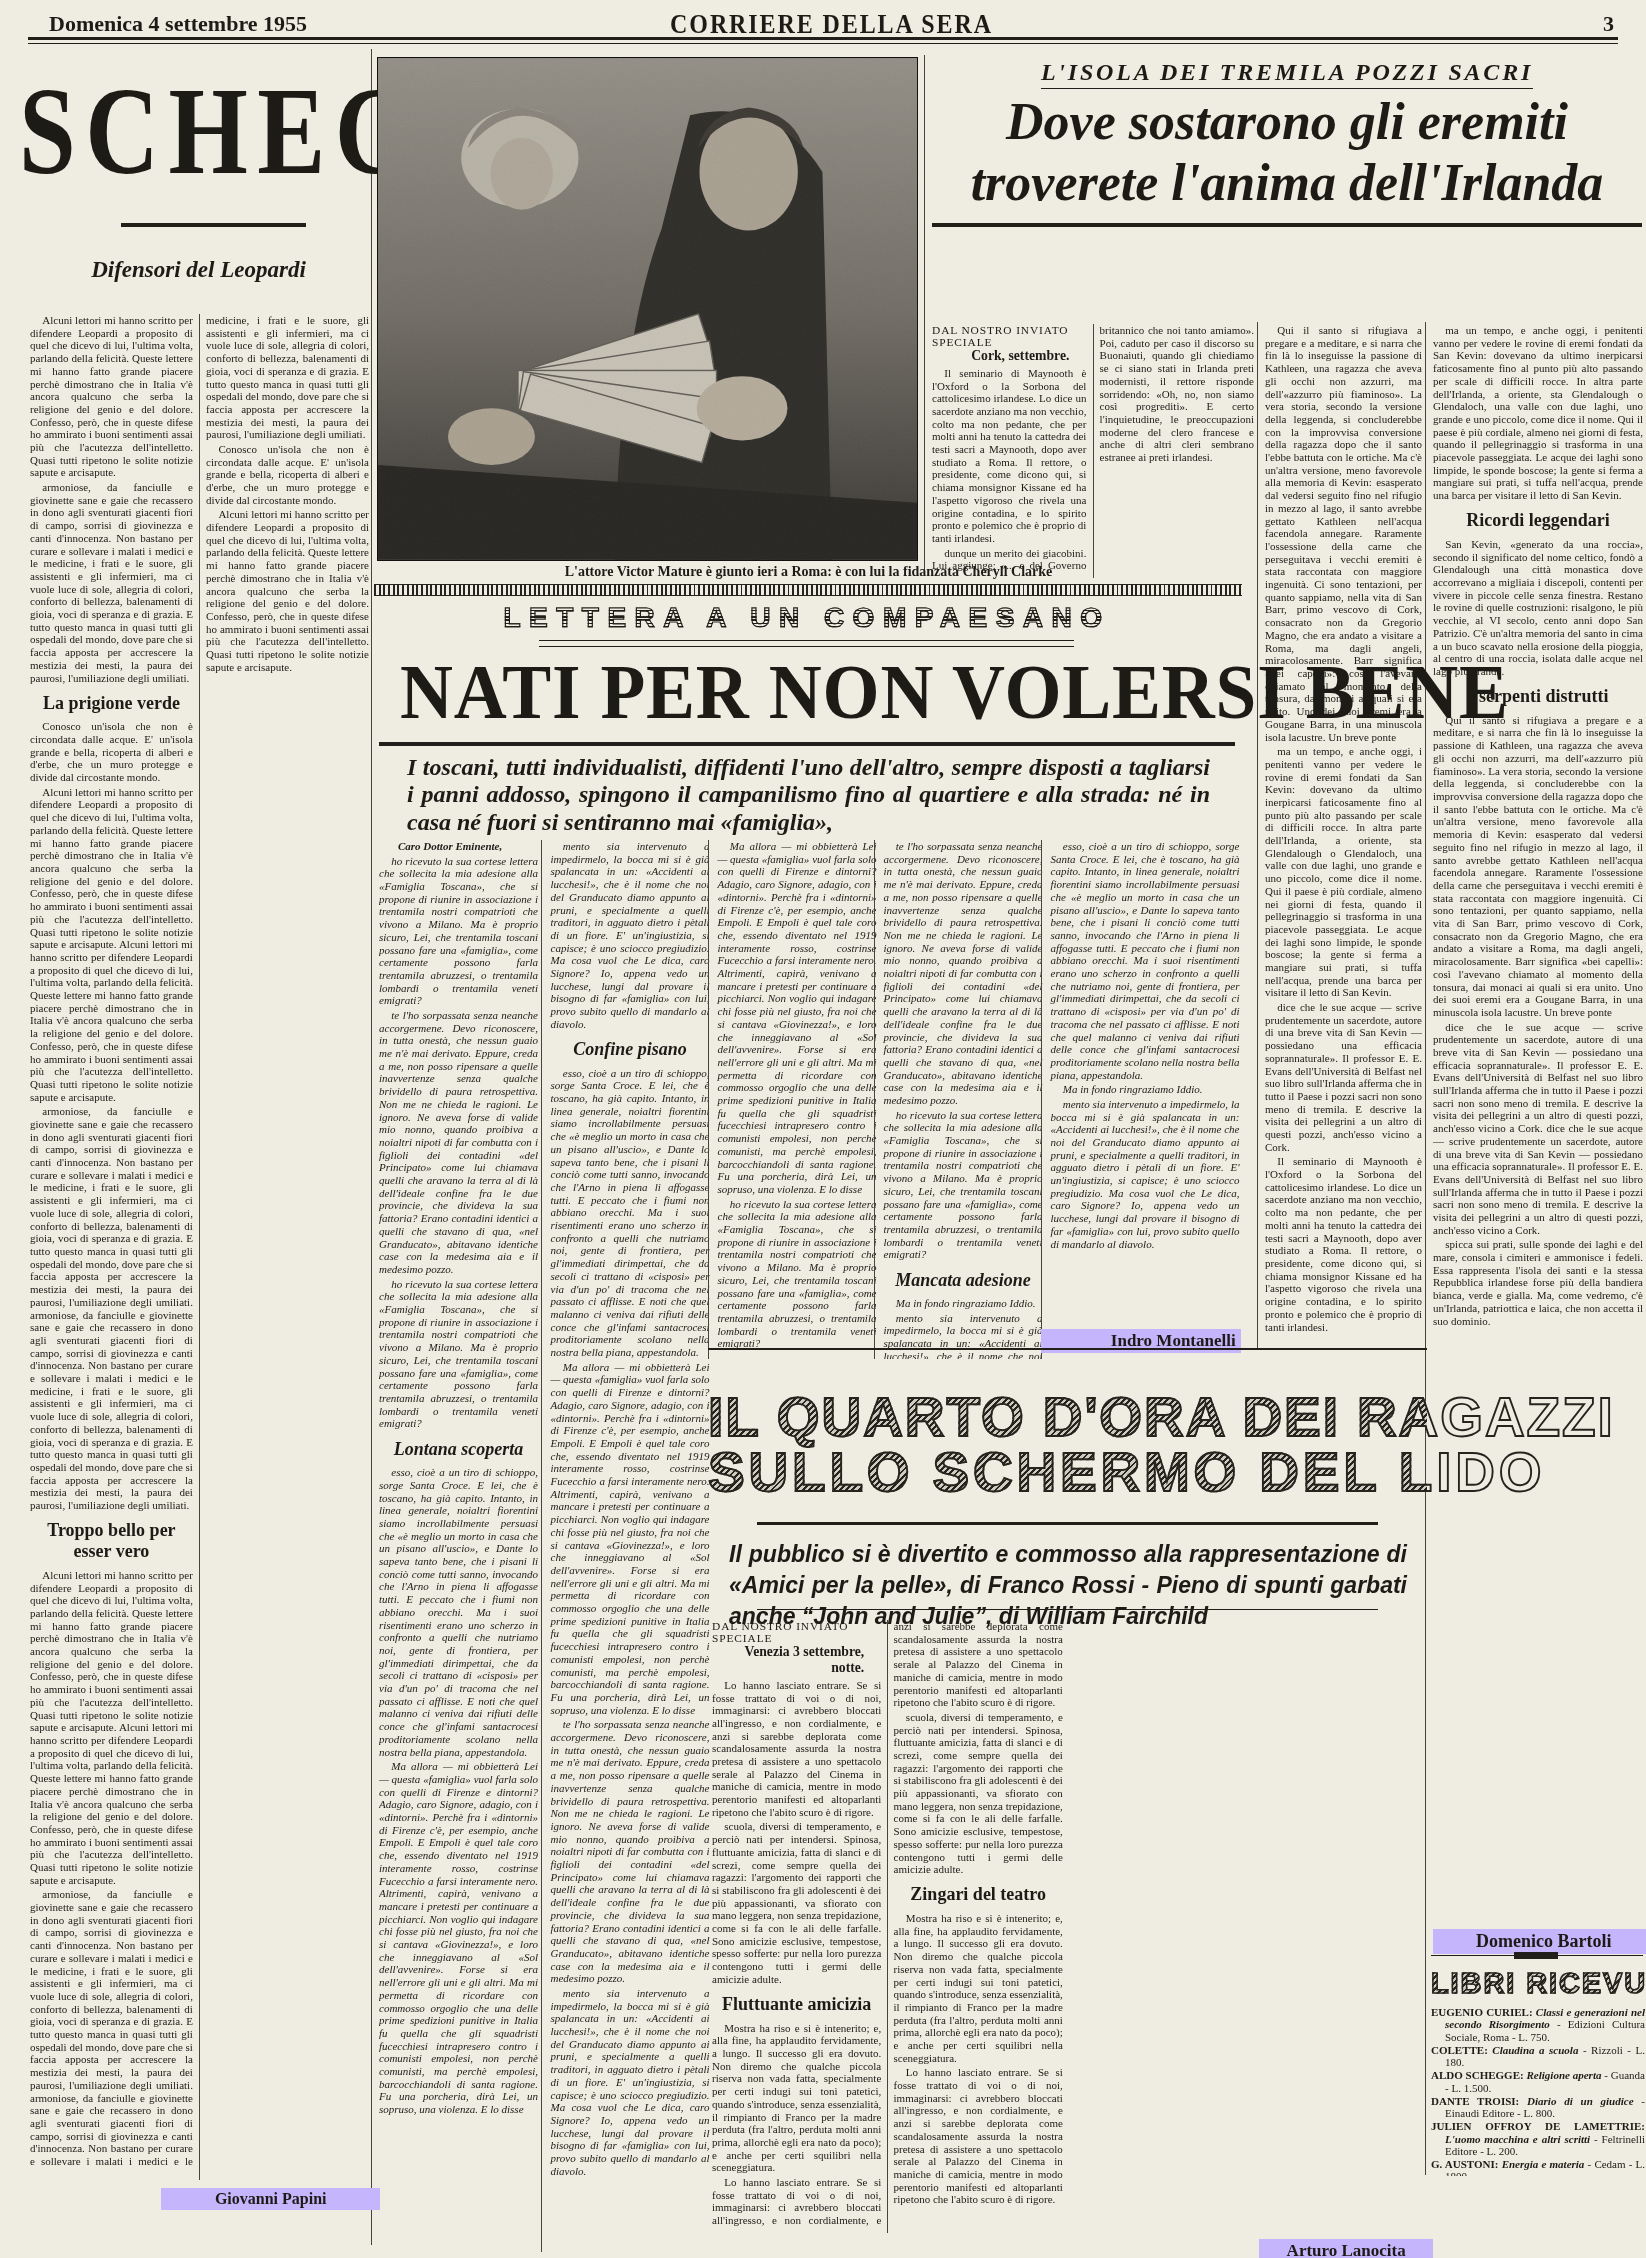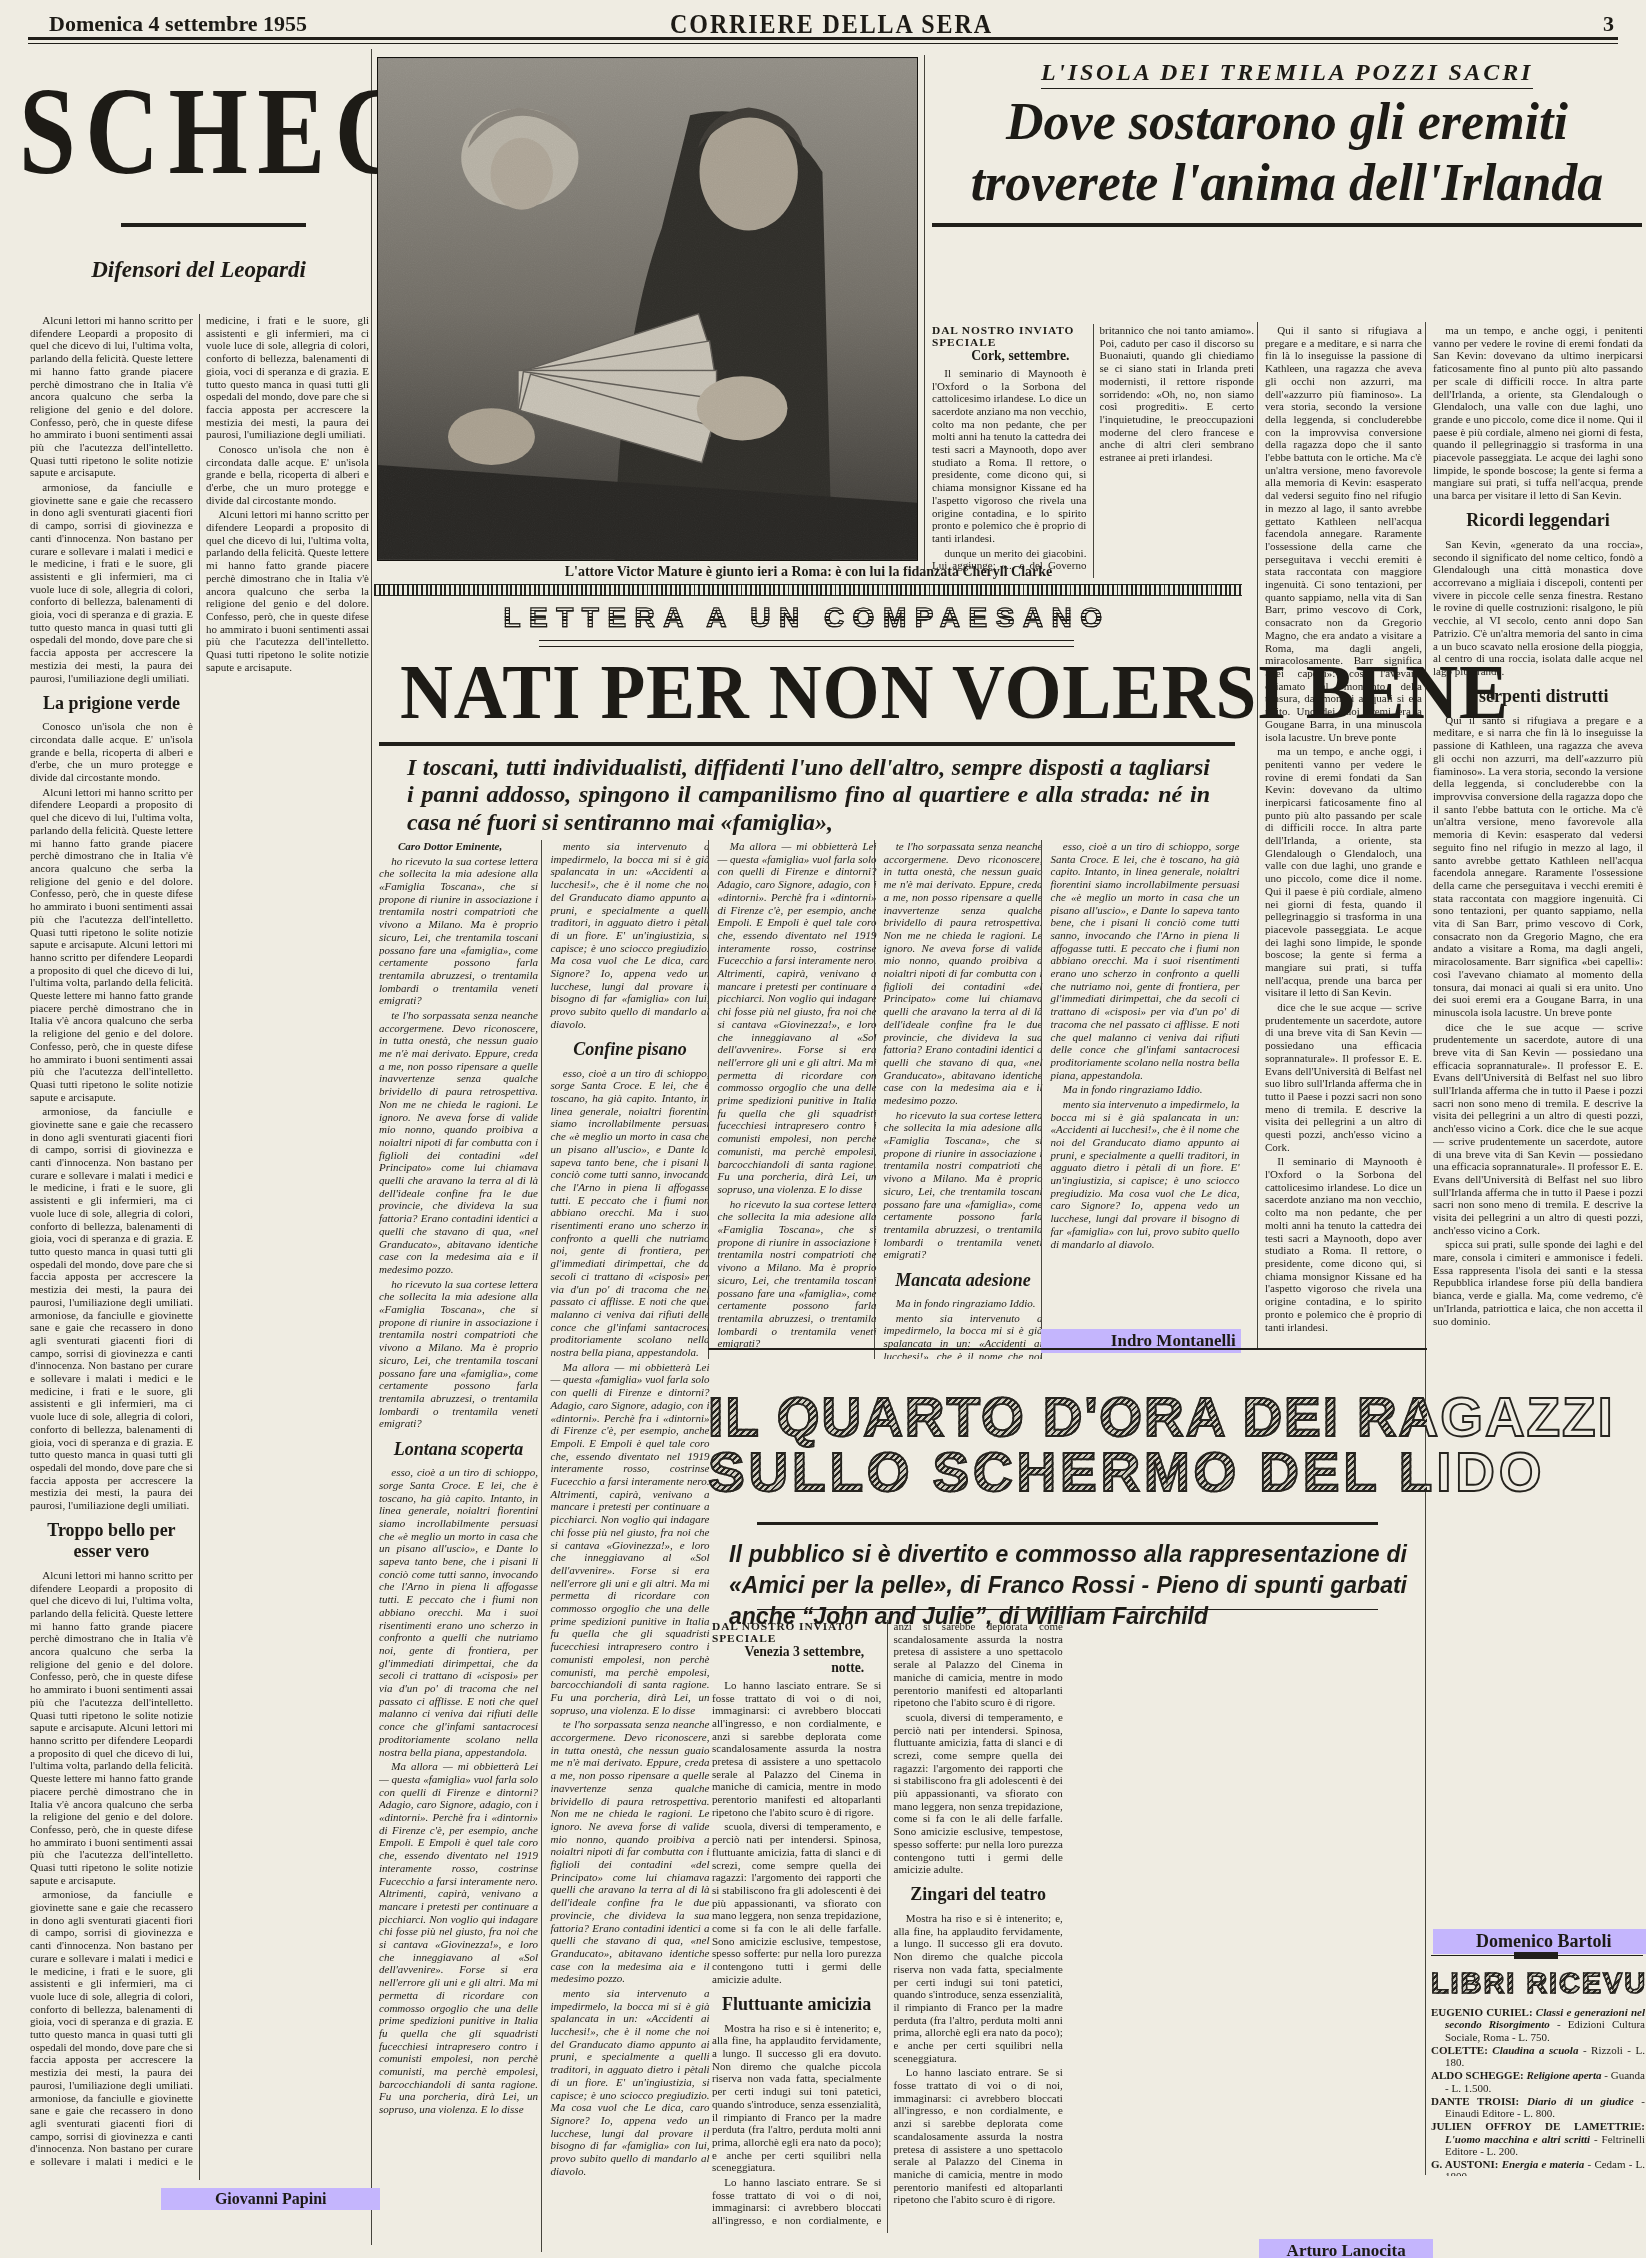--- a/index.html
+++ b/index.html
@@ -36,21 +36,21 @@
   .hatchband{
     left:374px; top:584px; width:868px; height:10.4px;
     background:repeating-linear-gradient(90deg,#26241f 0 1.9px,#efece2 1.9px 4.7px);
     border-top:0.9px solid #26241f; border-bottom:0.9px solid #26241f;
   }
   
   .irl-kicker{left:932px; top:59px; width:710px; text-align:center; font-size:24px; font-weight:bold; font-style:italic; letter-spacing:2.8px;}
   .irl-kicker span{border-bottom:1.9px solid #211f1a; padding-bottom:2.8px;}
   .irl-headline{left:932px; top:91px; width:710px; text-align:center; font-size:52px; line-height:61px; font-weight:bold; font-style:italic; white-space:nowrap;}
   .irl-deck{left:932px; top:237px; width:708px; font-size:22px; line-height:29px; font-weight:bold; text-align:justify;}
-  .dateline-label{font-size:11.4px; font-weight:bold; letter-spacing:0.9px; text-indent:0; margin:0;}
+  .dateline-label{font-size:11.4px; font-weight:normal; letter-spacing:0.9px; text-indent:0; margin:0;}
   .dateline{font-size:13.7px; font-weight:bold; text-align:right; padding-right:17px; margin:0 0 2.8px 0;}
   .coltext{overflow:hidden;}
   .cols2{column-count:2; column-gap:13.2px; column-rule:0.9px solid #46443c; column-fill:auto;}
   .vline-l{border-left:0.9px solid #46443c; padding-left:8.5px;}
   
   .let-banner{
     left:374px; top:602px; width:866px; text-align:center;
     font-family:"Liberation Sans", sans-serif; font-size:28px; font-weight:800; letter-spacing:8.5px;
     color:transparent; -webkit-text-stroke:1.2px #211f1a;
     background:repeating-linear-gradient(0deg,#211f1a 0 1.4px,#efece2 1.4px 3.3px);

